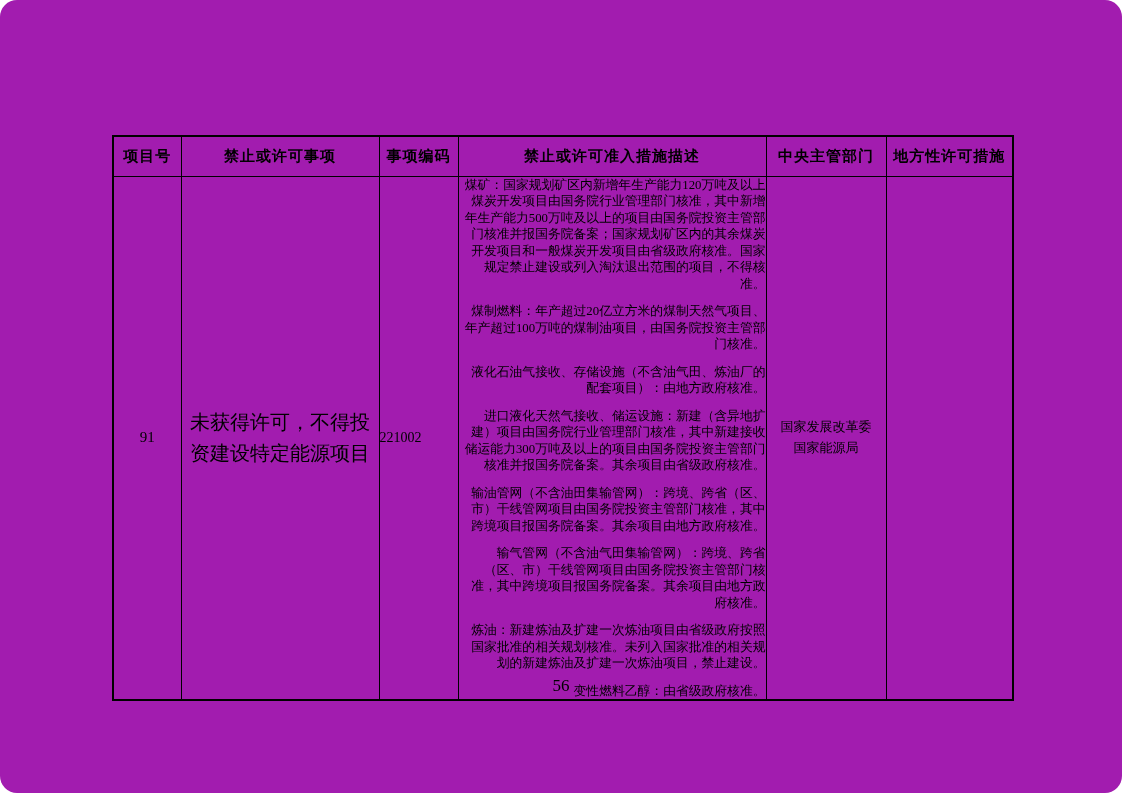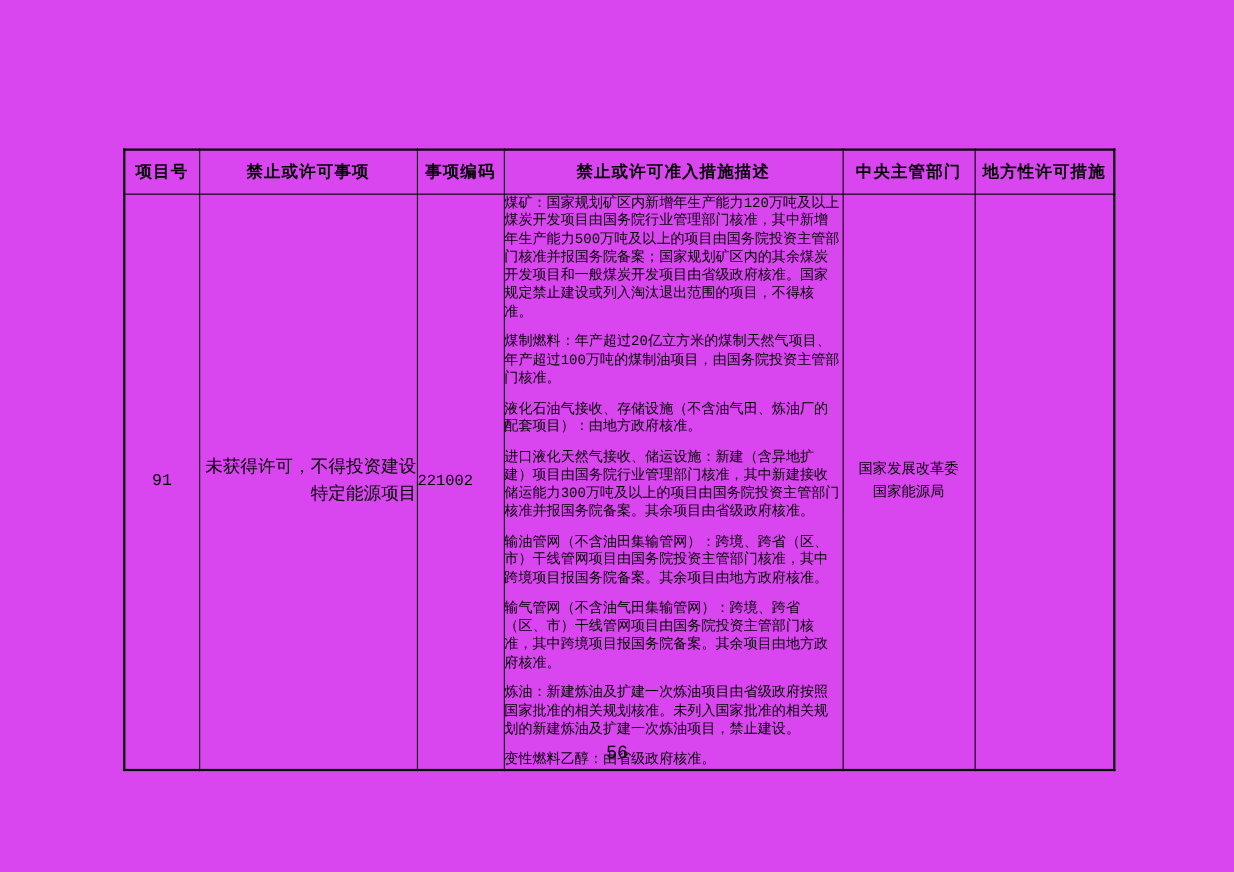--- a/index.html
+++ b/index.html
@@ -1,24 +1,25 @@
 <!DOCTYPE html>
 <html><head>
 <meta charset="utf-8">
 <style>
   * { box-sizing: border-box; }
   html, body { margin: 0; padding: 0; background: #ffffff; }
   .page {
     position: relative;
     width: 1122px;
     height: 793px;
-    background: #d946ef;
-    font-family: Liberation Mono, monospace;
+    background: #a21caf;
+    font-family: Liberation Serif, serif;
     color: #000000;
     overflow: hidden;
+    border-radius: 17px;
   }
   table.doc-table {
     position: absolute;
     left: 112px;
     top: 135px;
     width: 900px;
     border-collapse: collapse;
     table-layout: fixed;
     border: 2px solid #000;
   }
@@ -36,39 +37,39 @@
     letter-spacing: 1px;
   }
   tr.body-row { height: 495px; }
   td.cell-no {
     text-align: center;
     vertical-align: middle;
     font-size: 15px;
     margin-top: 37px;
   }
   td.cell-item {
-    text-align: right;
+    text-align: center;
     vertical-align: middle;
-    font-size: 16px;
+    font-size: 20px;
     line-height: 1.55;
     padding: 0 10px;
   }
   td.cell-code {
     text-align: left;
     vertical-align: middle;
     font-size: 14px;
   }
   td.cell-desc {
     text-align: left;
     vertical-align: top;
     font-size: 12.8px;
     line-height: 16.5px;
     padding: 8px 8px 6px 7px;
   }
-  td.cell-desc p.measure { margin: 0 0 11px 0; }
+  td.cell-desc p.measure { margin: 0 0 11px 0; text-align: right; }
   td.cell-desc p.measure:last-child { margin-bottom: 0; }
   td.cell-dept {
     text-align: center;
     vertical-align: middle;
     font-size: 13px;
     line-height: 1.6;
     padding: 0 5px;
   }
   td.cell-local {
     vertical-align: middle;

